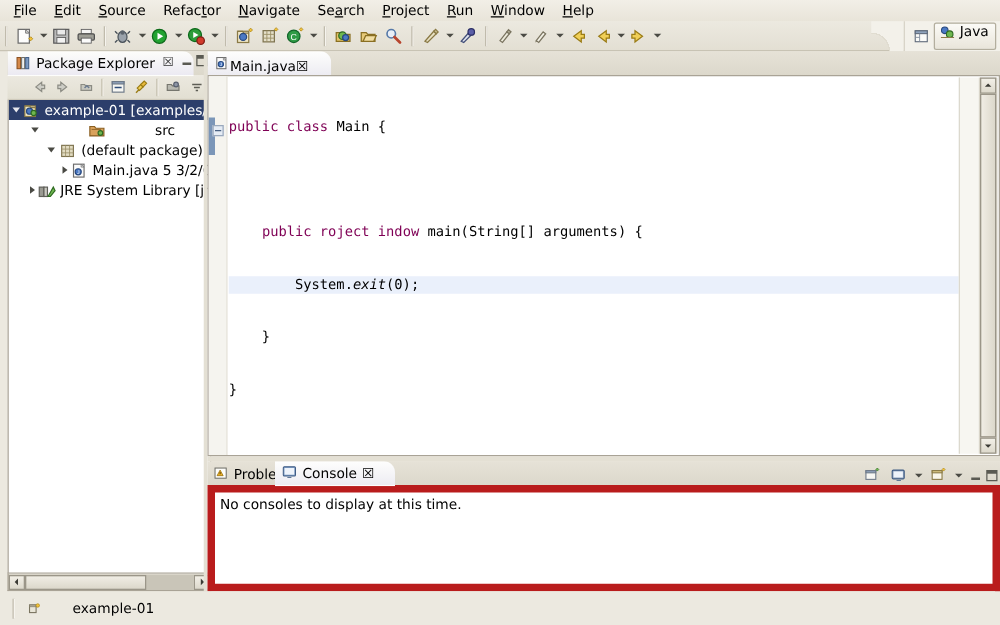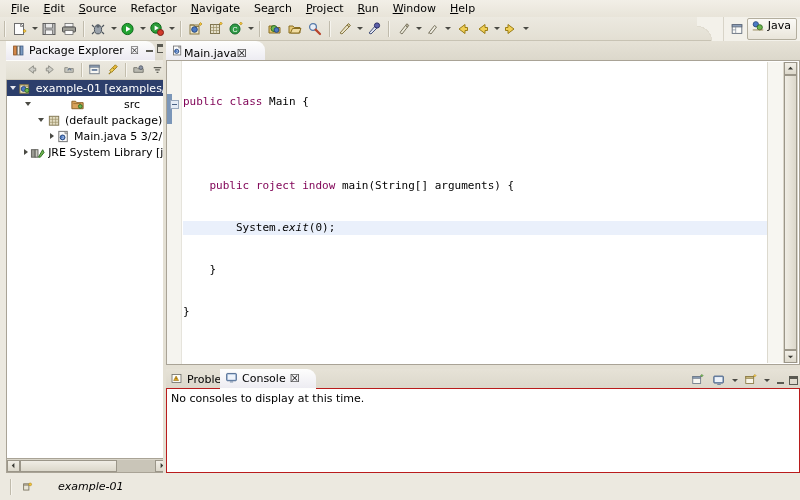--- a/index.html
+++ b/index.html
@@ -202,28 +202,28 @@
     gap:4px; padding:0 7px 0 4px; font-size:11px;
   }
   .cs-tab-active {
     position:absolute; top:0; height:19px; display:flex; align-items:center; gap:4px;
     padding: 0 16px 0 5px; background: linear-gradient(#fefefd,#edecf2);
     border-top-right-radius: 9px; border-bottom:1px solid #fefefd;
   }
   .cs-ctrls { position:absolute; right:2px; top:1px; display:flex; align-items:center; gap:2px;}
   .cs-body {
     width:634px; height:85px; background:#fff;
-    border:1px solid #b91c1c; box-sizing:border-box; padding: 3px 4px;
+    border:6px solid #b91c1c; box-sizing:border-box; padding: 3px 4px;
     font-size:11px;
   }
 
   
   .statusbar {
     position:absolute; left:0; bottom:0; width:796px; height:27px;
-    background:#ece9e0; display:flex; align-items:center;font-style:italic;
+    background:#ece9e0; display:flex; align-items:center;
   }
   .sb-sep { width:1px; height:16px; background:#c0bbac; border-right:1px solid #f6f4ee;
             margin-left: 10px; }
   .sb-icon { width:16px; height:16px; margin-left:8px; display:flex; align-items:center;
              justify-content:center; }
   .sb-text { margin-left: 22px; font-size:11px; }
 </style>
 </head>
 <body>
 

